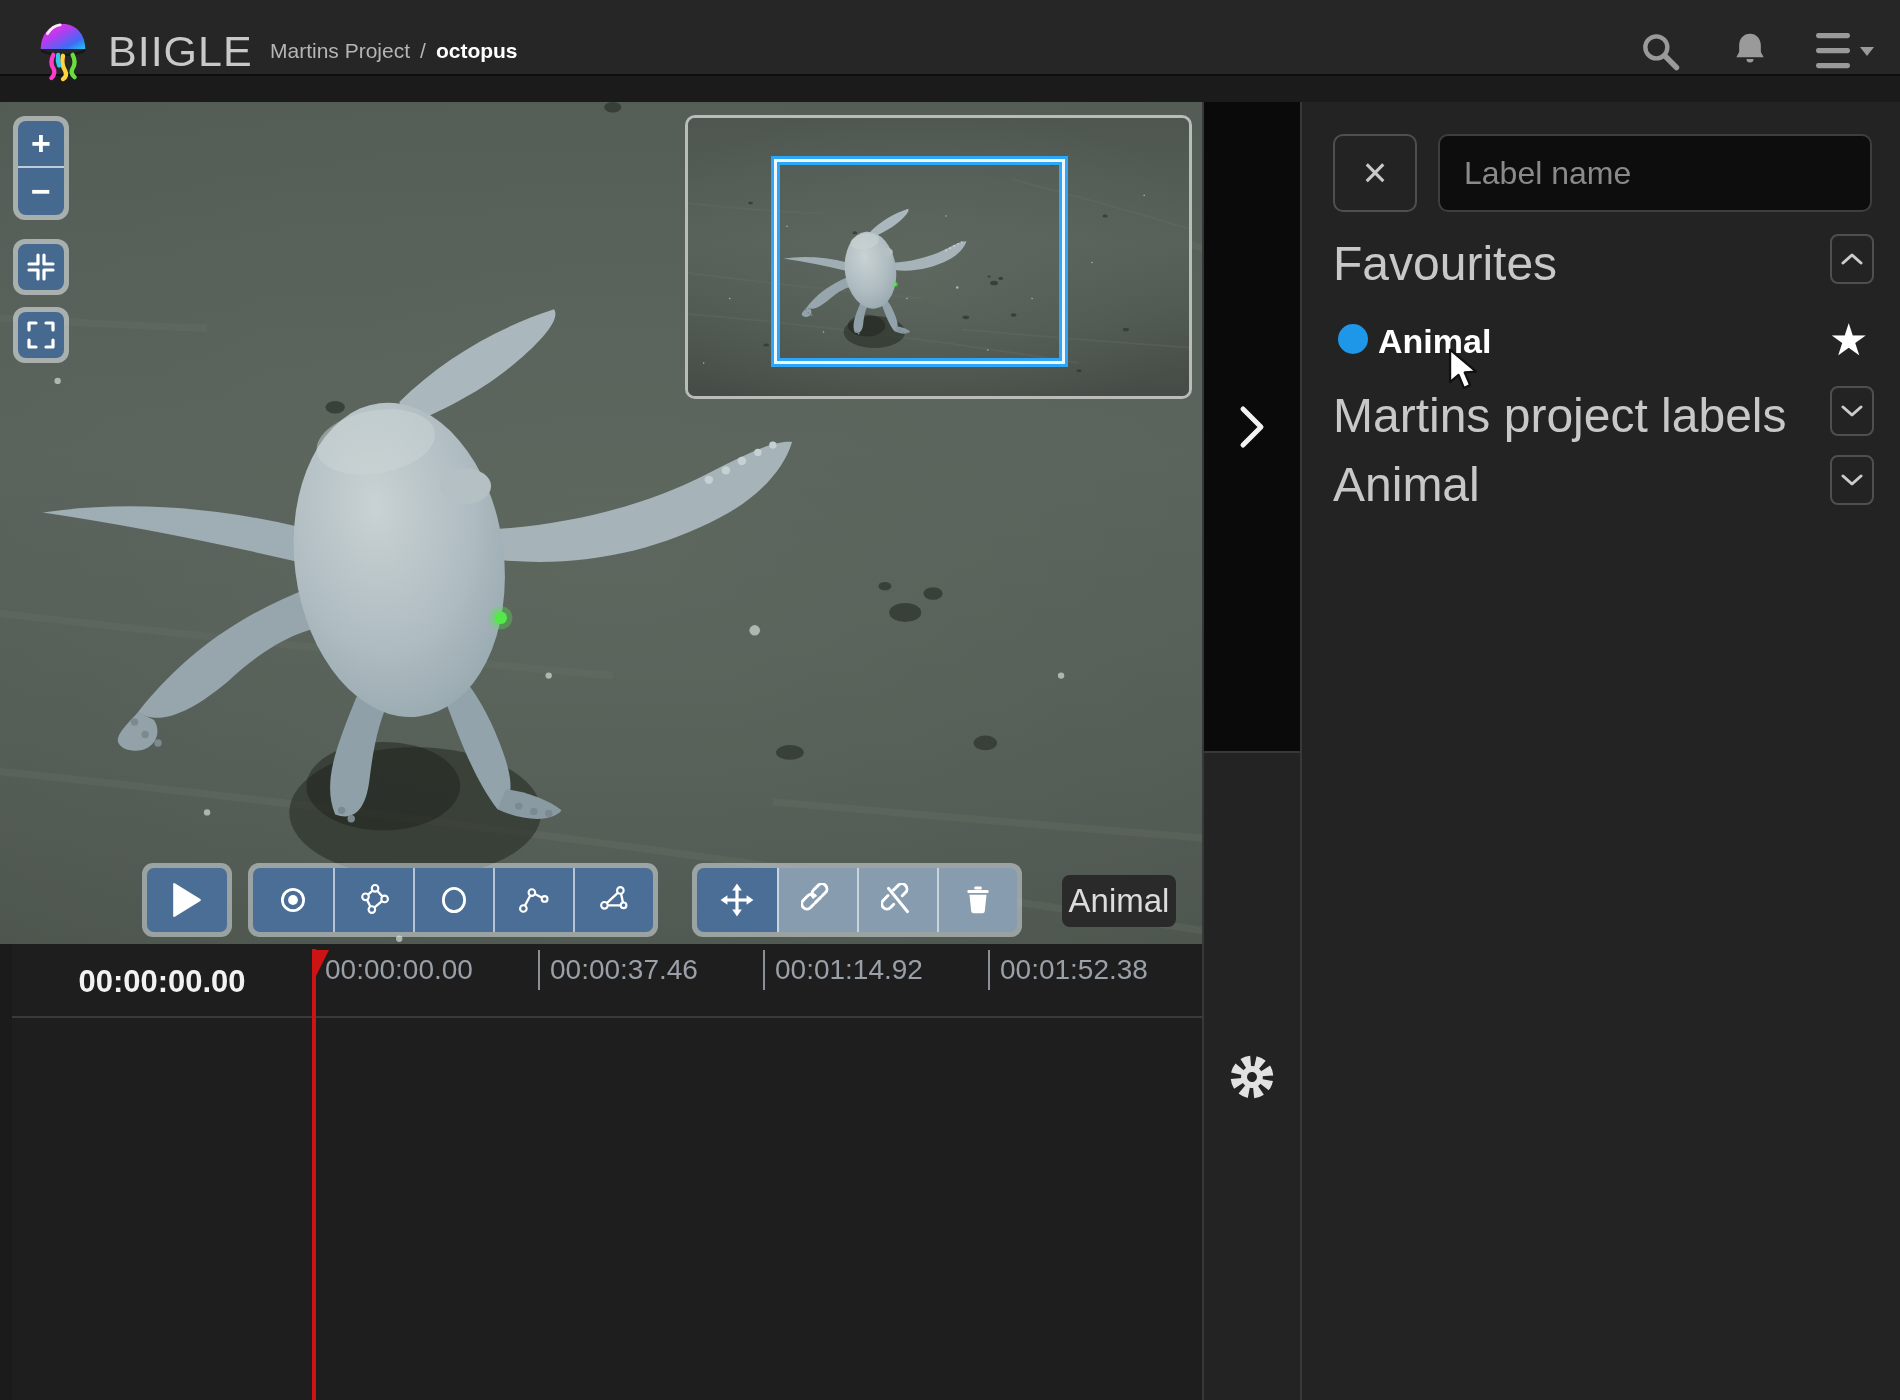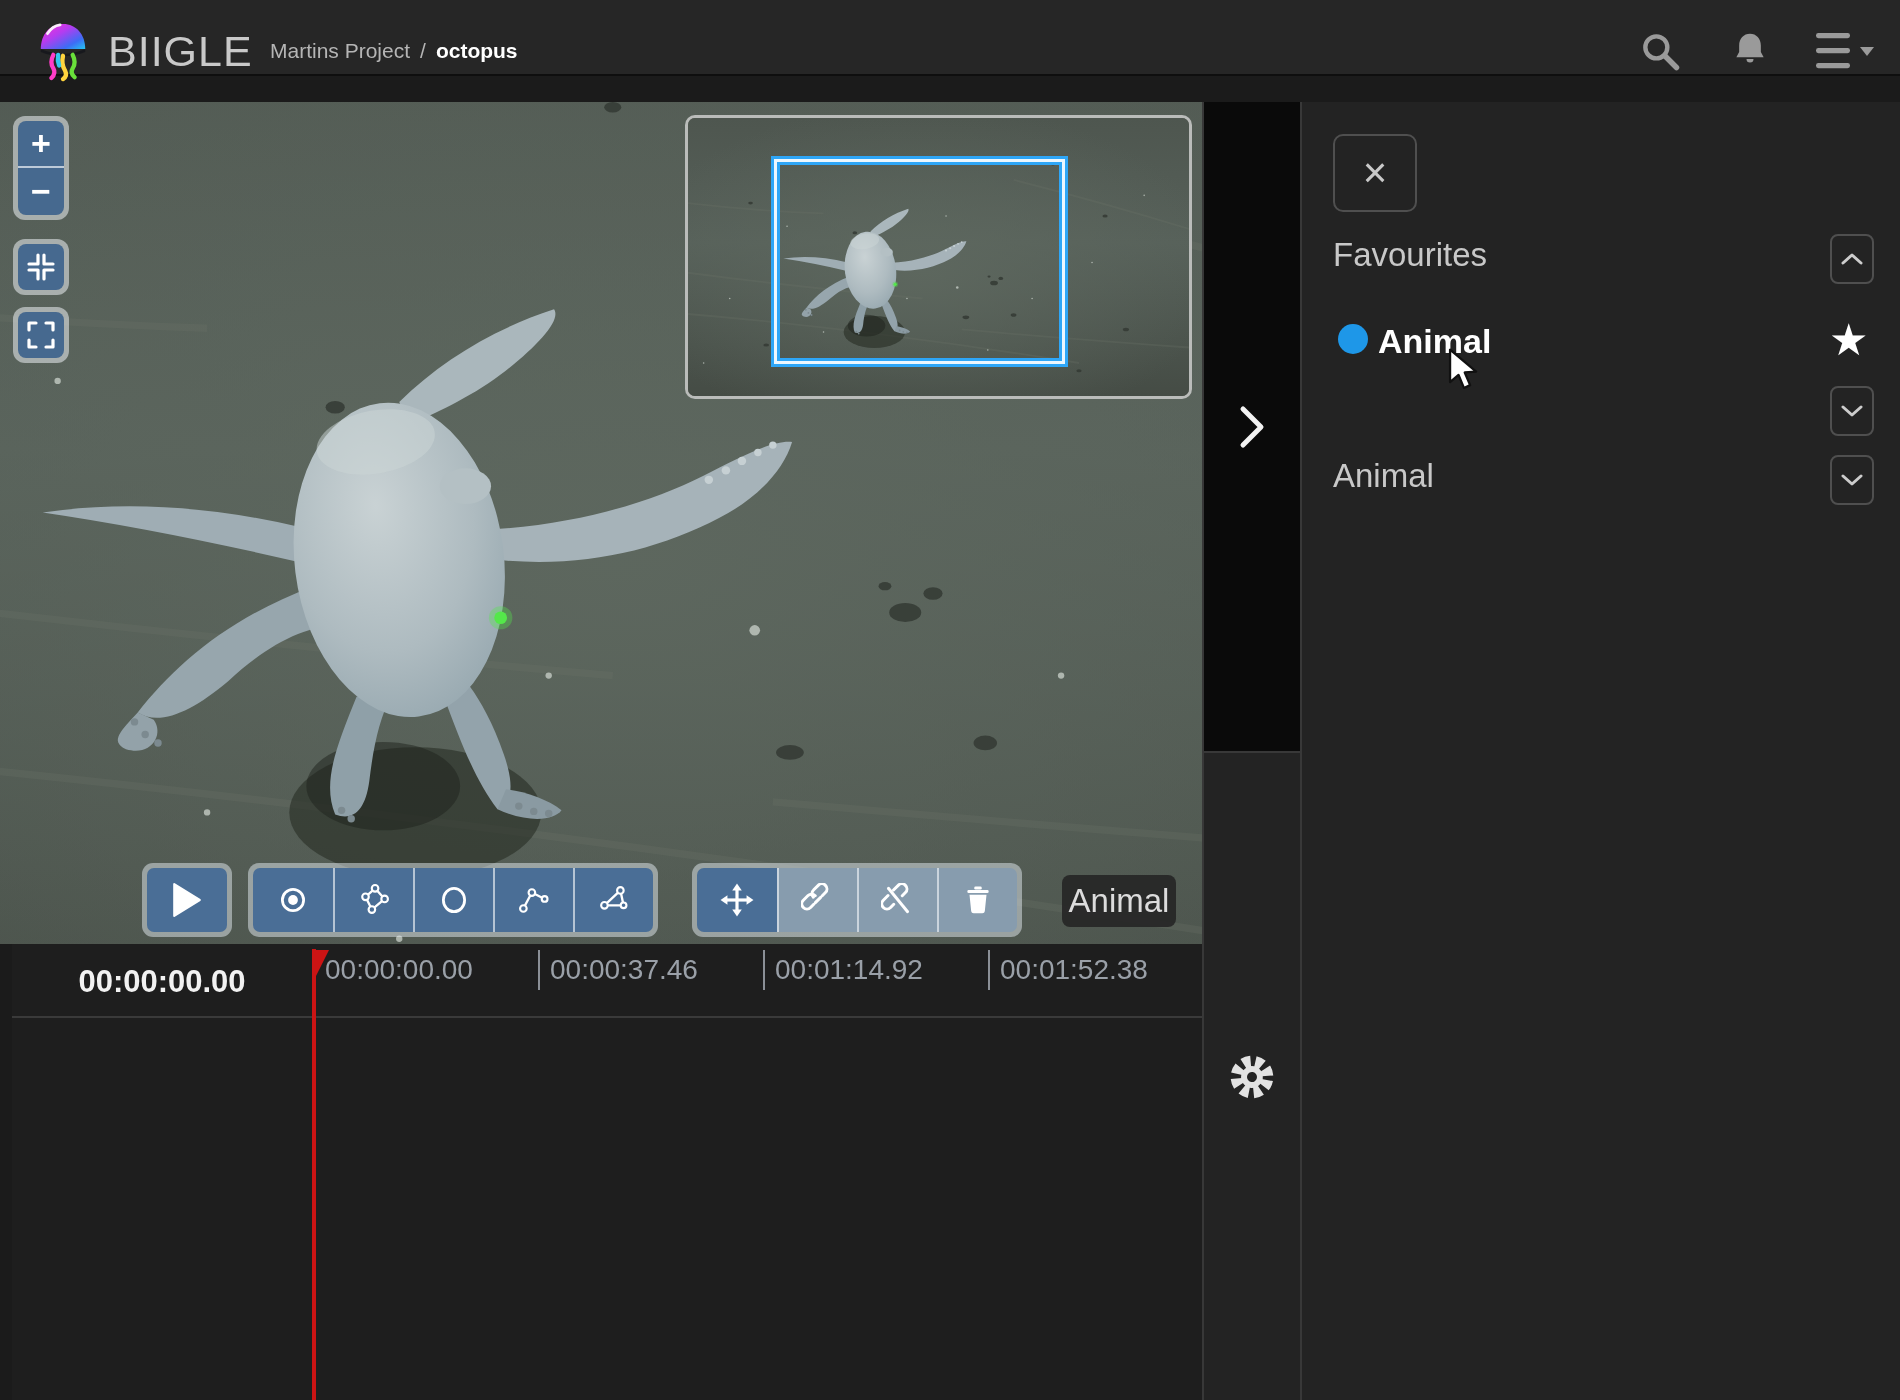--- a/index.html
+++ b/index.html
@@ -59,21 +59,21 @@
   
   .strip { position:absolute; left:1202px; top:102px; width:100px; height:1298px; border-left:2px solid #383838; border-right:2px solid #383838; }
   .strip-top { position:absolute; left:0; top:0; width:96px; height:649px; background:#0a0a0a; display:flex; align-items:center; justify-content:center; cursor:pointer; }
   .strip-bottom { position:absolute; left:0; top:649px; width:96px; height:649px; background:#232323; border-top:2px solid #383838; display:flex; align-items:center; justify-content:center; cursor:pointer; }
 
   
   .sidebar { position:absolute; left:1302px; top:102px; width:598px; height:1298px; background:#232323; }
   .close-btn { position:absolute; left:31px; top:32px; width:84px; height:78px; border:2px solid #4f4f4f; border-radius:10px; background:#232323; color:#c9c9c9; font-size:42px; display:flex; align-items:center; justify-content:center; cursor:pointer; }
   .label-input { position:absolute; left:136px; top:32px; width:434px; height:78px; background:#0d0d0d; border:2px solid #3e3e3e; border-radius:10px; color:#d8d8d8; font-size:32px; padding:0 24px; font-family:"Liberation Sans","DejaVu Sans",sans-serif; outline:none; }
   .label-input::placeholder { color:#8a8a8a; }
-  .sec-head { position:absolute; left:31px; font-size:33px; color:#c8c8c8; }
+  .sec-head { position:absolute; left:31px; font-size:48px; color:#c8c8c8; }
   .sec-btn { position:absolute; left:528px; width:44px; height:50px; border:2px solid #4f4f4f; border-radius:8px; background:#232323; display:flex; align-items:center; justify-content:center; cursor:pointer; }
   .fav-row { position:absolute; left:36px; top:214px; width:540px; height:50px; cursor:pointer; }
   .fav-dot { position:absolute; left:0; top:8px; width:30px; height:30px; border-radius:50%; background:#1e97e8; }
   .fav-label { position:absolute; left:40px; top:6px; font-size:34px; font-weight:bold; color:#ffffff; }
   .fav-star { position:absolute; left:491px; top:0px; font-size:44px; color:#ffffff; line-height:48px; cursor:pointer; }
 
   .cursor { position:absolute; left:1448px; top:348px; }
 </style>
 </head>
 <body>
@@ -395,34 +395,36 @@
             <circle cx="24" cy="24" r="15" fill="none" stroke="#e2e2e2" stroke-width="11" stroke-dasharray="7.2 4.57"></circle>
             <circle cx="24" cy="24" r="10.5" fill="#e2e2e2"></circle>
             <circle cx="24" cy="24" r="4.8" fill="#232323"></circle>
           </g>
         </svg>
     </div>
   </div>
 
   <div class="sidebar">
     <div class="close-btn">×</div>
+    <input class="label-input" type="text" placeholder="Label name" style="">
 
     <div class="sec-head" style="top:134px">Favourites</div>
     <div class="sec-btn" style="top:132px">
       <svg width="22" height="14" viewBox="0 0 22 14">
           <polyline points="2,11 11,3 20,11" fill="none" stroke="#cccccc" stroke-width="3" stroke-linecap="round" stroke-linejoin="round"></polyline>
         </svg>
     </div>
 
     <div class="fav-row">
       <div class="fav-dot" style="background: rgb(30, 151, 232);"></div>
       <div class="fav-label">Animal</div>
       <div class="fav-star">★</div>
     </div>
 
+    <div class="sec-head" style="top:286px">Martins project labels</div>
     <div class="sec-btn" style="top:284px">
       <svg width="22" height="14" viewBox="0 0 22 14">
           <polyline points="2,3 11,11 20,3" fill="none" stroke="#cccccc" stroke-width="3" stroke-linecap="round" stroke-linejoin="round"></polyline>
         </svg>
     </div>
 
     <div class="sec-head" style="top:355px">Animal</div>
     <div class="sec-btn" style="top:353px">
       <svg width="22" height="14" viewBox="0 0 22 14">
           <polyline points="2,3 11,11 20,3" fill="none" stroke="#cccccc" stroke-width="3" stroke-linecap="round" stroke-linejoin="round"></polyline>

